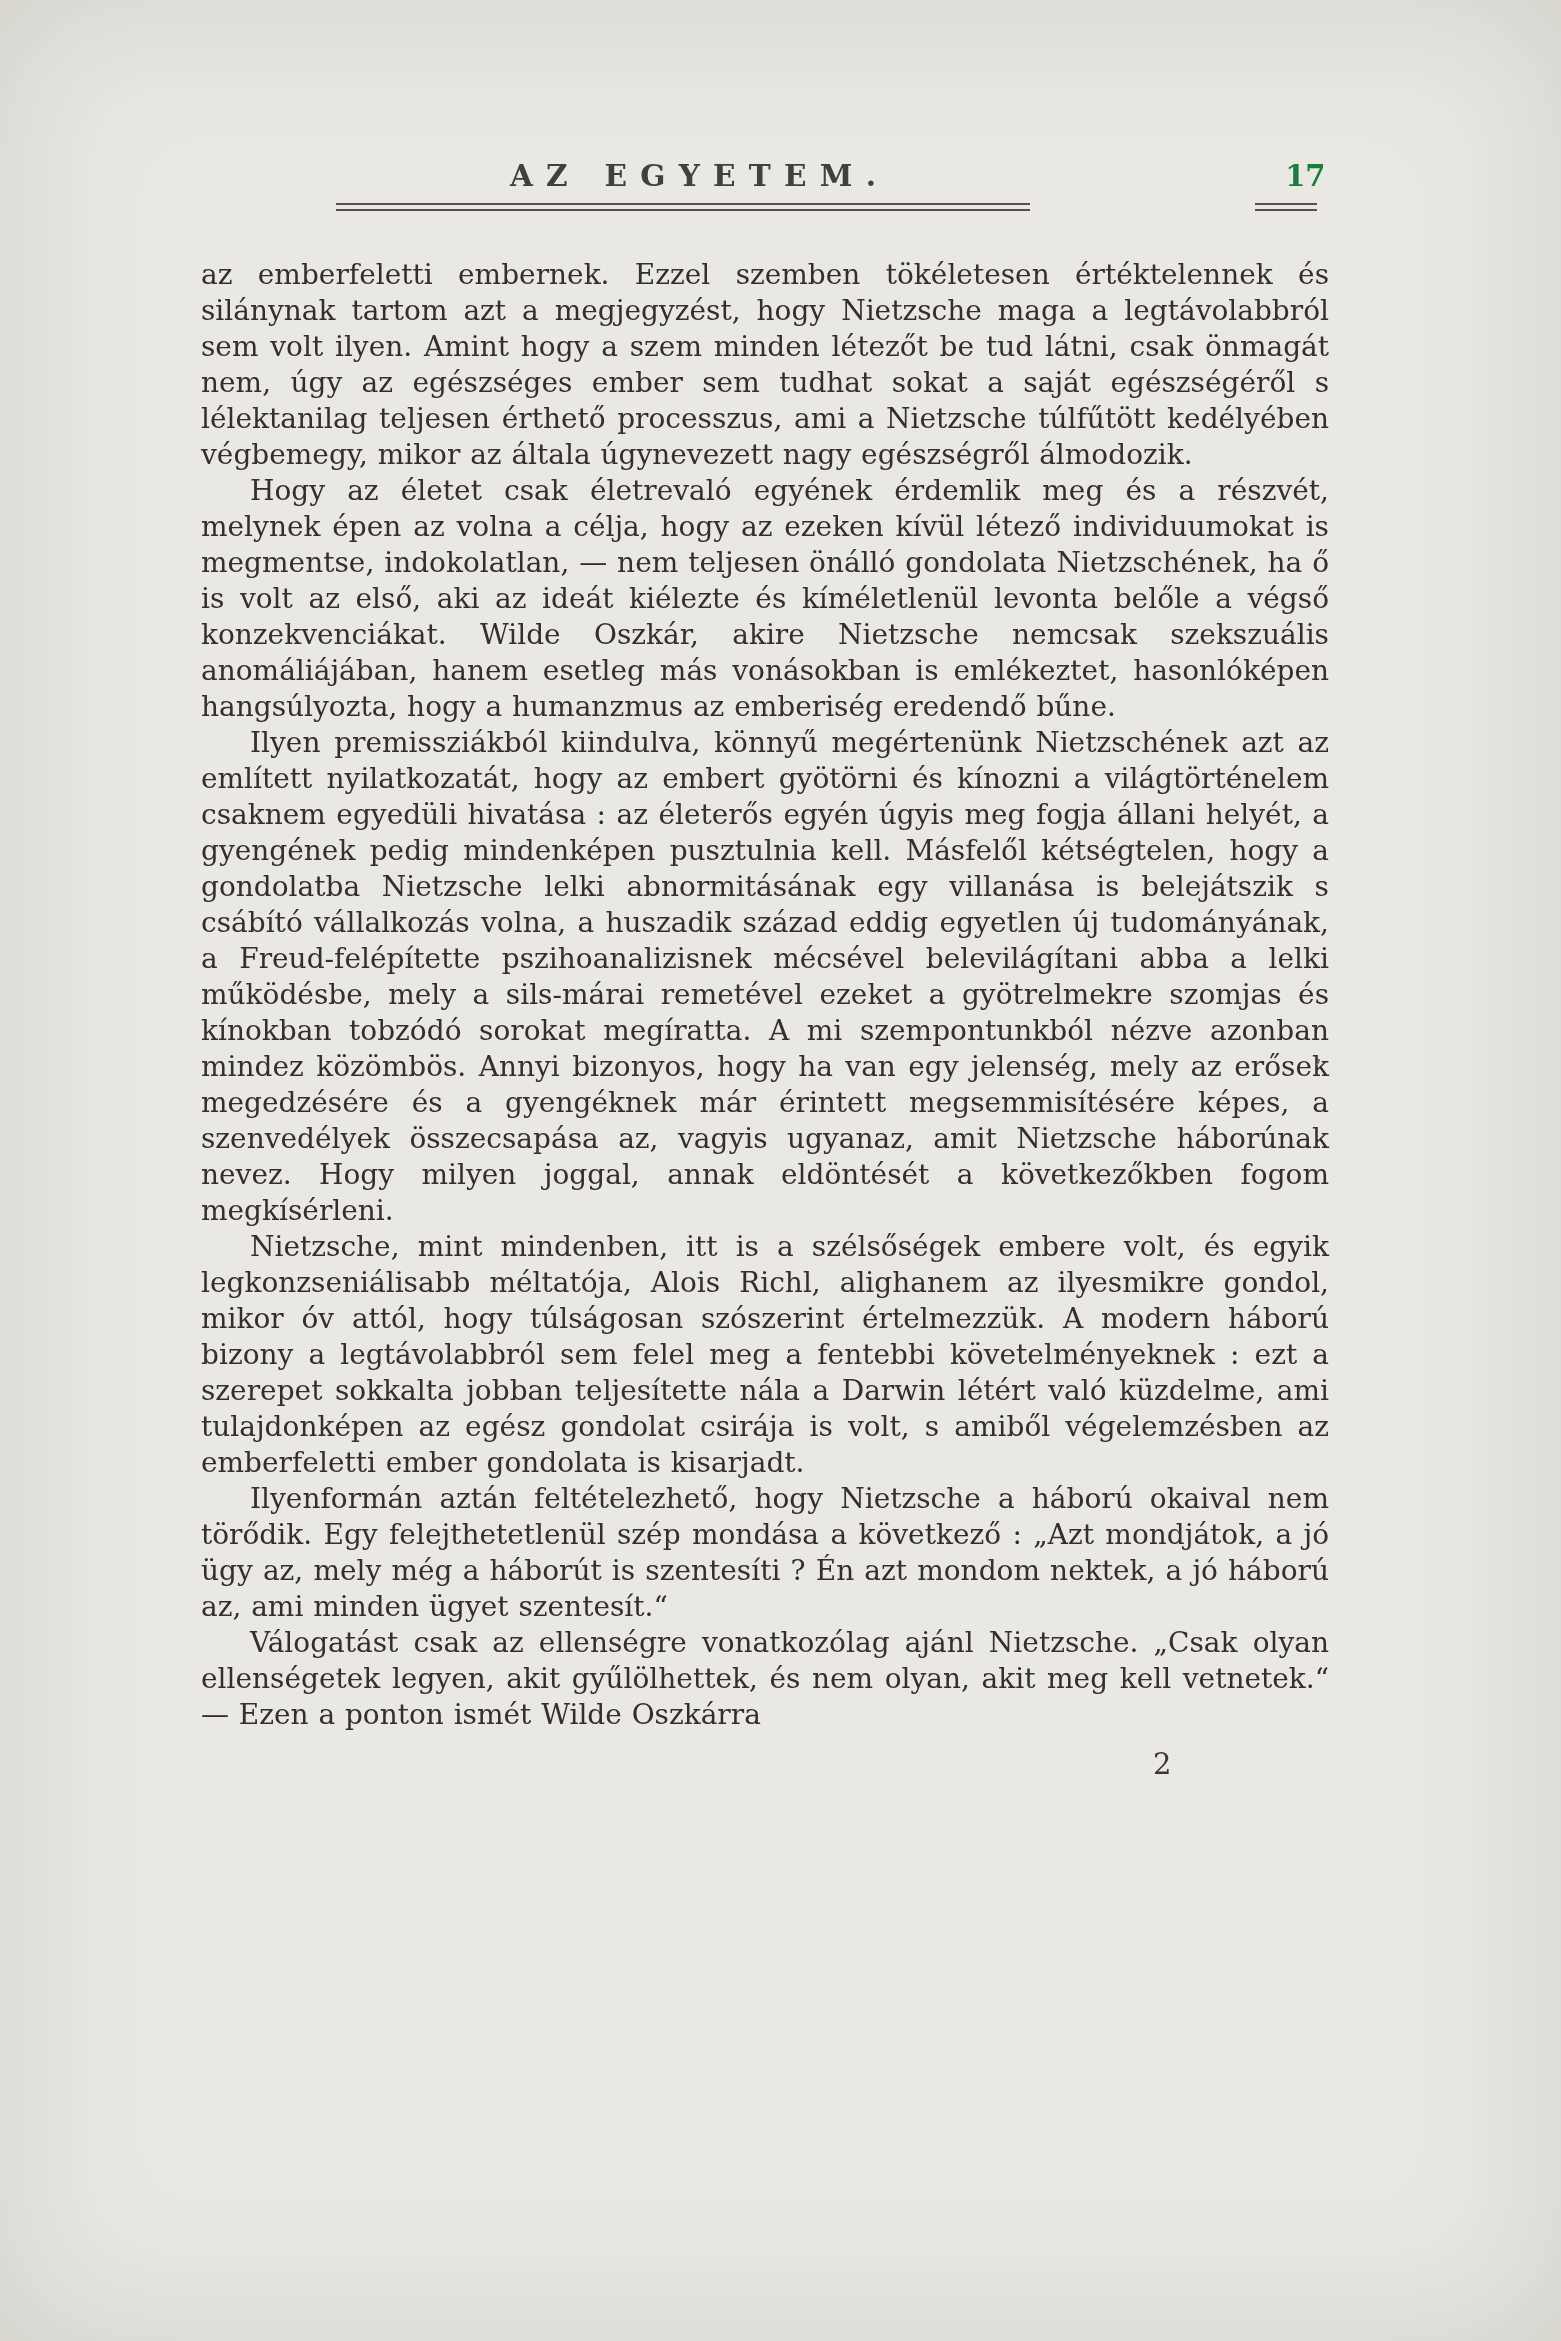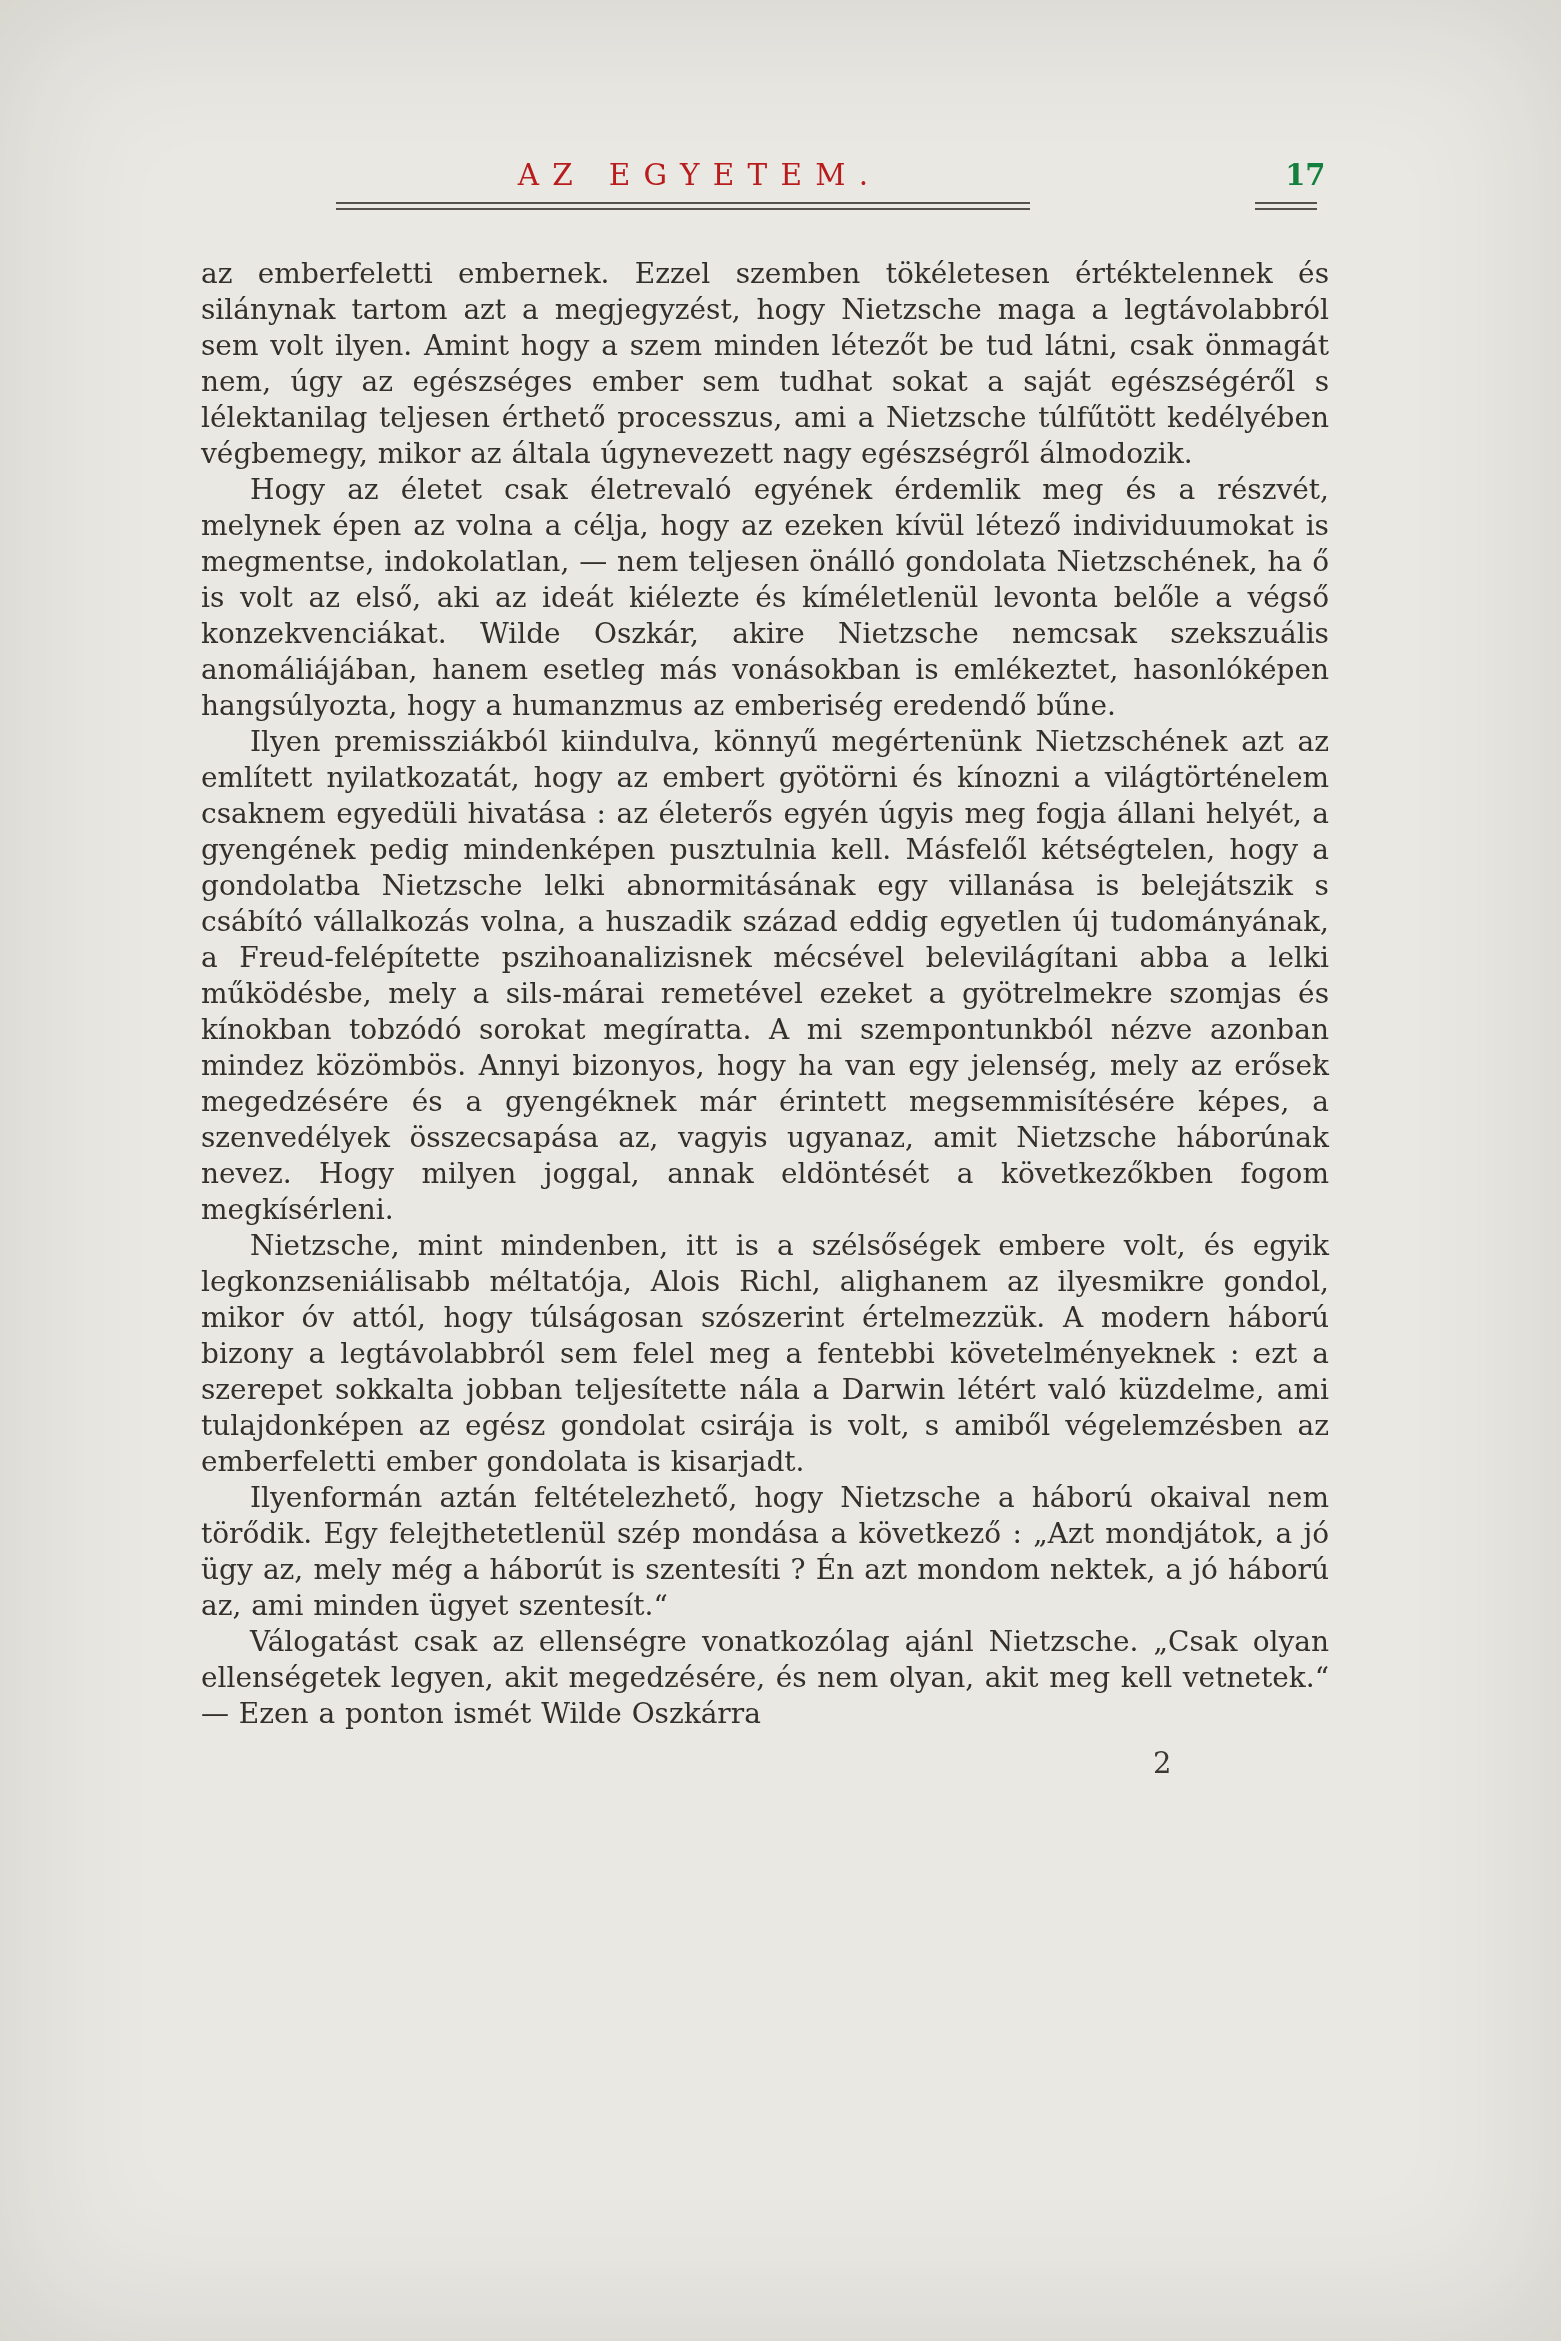--- a/index.html
+++ b/index.html
@@ -20,23 +20,23 @@
     display: flex;
     align-items: flex-end;
   }
   .title-wrap {
     flex: 1;
     text-align: center;
     padding-right: 87px;
   }
   .journal-title {
     font-size: 29.5px;
-    font-weight: normal;
+    font-weight: bold;
     letter-spacing: 0.45em;
-    color: #b91c1c;
+    color: #404040;
     white-space: nowrap;
   }
   .page-number {
     font-size: 29px;
     font-weight: bold;
     color: #15803d;
     padding-right: 3.5px;
   }
   .rules {
     display: flex;
@@ -93,21 +93,21 @@
       <div class="rule rule-right"></div>
     </div>
   </header>
 
   <main class="body-text">
     <p class="para">az emberfeletti embernek. Ezzel szemben tökéletesen értéktelennek és silánynak tartom azt a megjegyzést, hogy Nietzsche maga a legtávolabbról sem volt ilyen. Amint hogy a szem minden létezőt be tud látni, csak önmagát nem, úgy az egészséges ember sem tudhat sokat a saját egészségéről s lélektanilag teljesen érthető processzus, ami a Nietzsche túlfűtött kedélyében végbemegy, mikor az általa úgynevezett nagy egészségről álmodozik.</p>
     <p class="para indent">Hogy az életet csak életrevaló egyének érdemlik meg és a részvét, melynek épen az volna a célja, hogy az ezeken kívül létező individuumokat is megmentse, indokolatlan, — nem teljesen önálló gondolata Nietzschének, ha ő is volt az első, aki az ideát kiélezte és kíméletlenül levonta belőle a végső konzekvenciákat. Wilde Oszkár, akire Nietzsche nemcsak szekszuális anomáliájában, hanem esetleg más vonásokban is emlékeztet, hasonlóképen hangsúlyozta, hogy a humanzmus az emberiség eredendő bűne.</p>
     <p class="para indent">Ilyen premissziákból kiindulva, könnyű megértenünk Nietzschének azt az említett nyilatkozatát, hogy az embert gyötörni és kínozni a világtörténelem csaknem egyedüli hivatása : az életerős egyén úgyis meg fogja állani helyét, a gyengének pedig mindenképen pusztulnia kell. Másfelől kétségtelen, hogy a gondolatba Nietzsche lelki abnormitásának egy villanása is belejátszik s csábító vállalkozás volna, a huszadik század eddig egyetlen új tudományának, a Freud-felépítette pszihoanalizisnek mécsével belevilágítani abba a lelki működésbe, mely a sils-márai remetével ezeket a gyötrelmekre szomjas és kínokban tobzódó sorokat megíratta. A mi szempontunkból nézve azonban mindez közömbös. Annyi bizonyos, hogy ha van egy jelenség, mely az erősek megedzésére és a gyengéknek már érintett megsemmisítésére képes, a szenvedélyek összecsapása az, vagyis ugyanaz, amit Nietzsche háborúnak nevez. Hogy milyen joggal, annak eldöntését a következőkben fogom megkísérleni.</p>
     <p class="para indent">Nietzsche, mint mindenben, itt is a szélsőségek embere volt, és egyik legkonzseniálisabb méltatója, Alois Richl, alighanem az ilyesmikre gondol, mikor óv attól, hogy túlságosan szószerint értelmezzük. A modern háború bizony a legtávolabbról sem felel meg a fentebbi követelményeknek : ezt a szerepet sokkalta jobban teljesítette nála a Darwin létért való küzdelme, ami tulajdonképen az egész gondolat csirája is volt, s amiből végelemzésben az emberfeletti ember gondolata is kisarjadt.</p>
     <p class="para indent">Ilyenformán aztán feltételezhető, hogy Nietzsche a háború okaival nem törődik. Egy felejthetetlenül szép mondása a következő : „Azt mondjátok, a jó ügy az, mely még a háborút is szentesíti ? Én azt mondom nektek, a jó háború az, ami minden ügyet szentesít.“</p>
-    <p class="para indent">Válogatást csak az ellenségre vonatkozólag ajánl Nietzsche. „Csak olyan ellenségetek legyen, akit megedzésére, és nem olyan, akit meg kell vetnetek.“ — Ezen a ponton ismét Wilde Oszkárra</p>
+    <p class="para indent">Válogatást csak az ellenségre vonatkozólag ajánl Nietzsche. „Csak olyan ellenségetek legyen, akit gyűlölhettek, és nem olyan, akit meg kell vetnetek.“ — Ezen a ponton ismét Wilde Oszkárra</p>
   </main>
 
   <div class="signature">2</div>
 
   <span class="stray">’</span>
 
 </div>
 
 
 </body></html>

